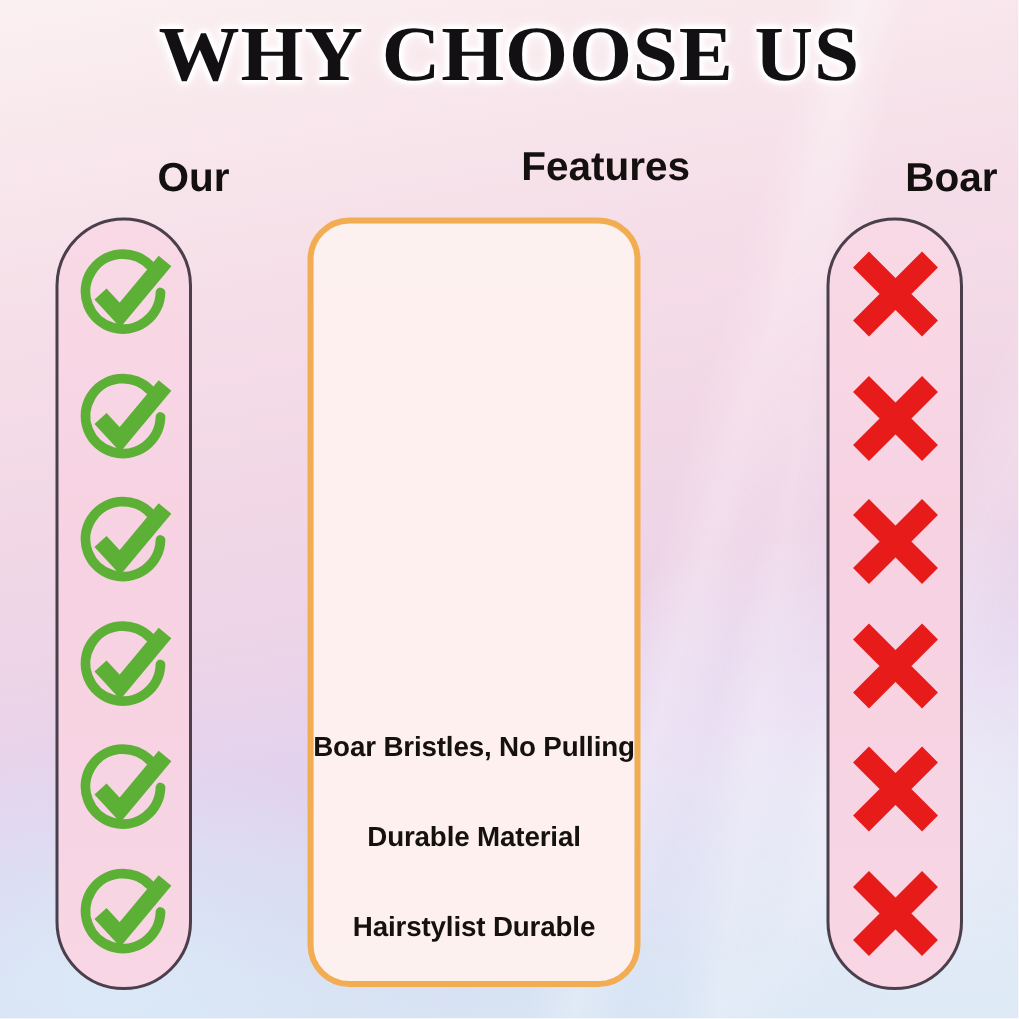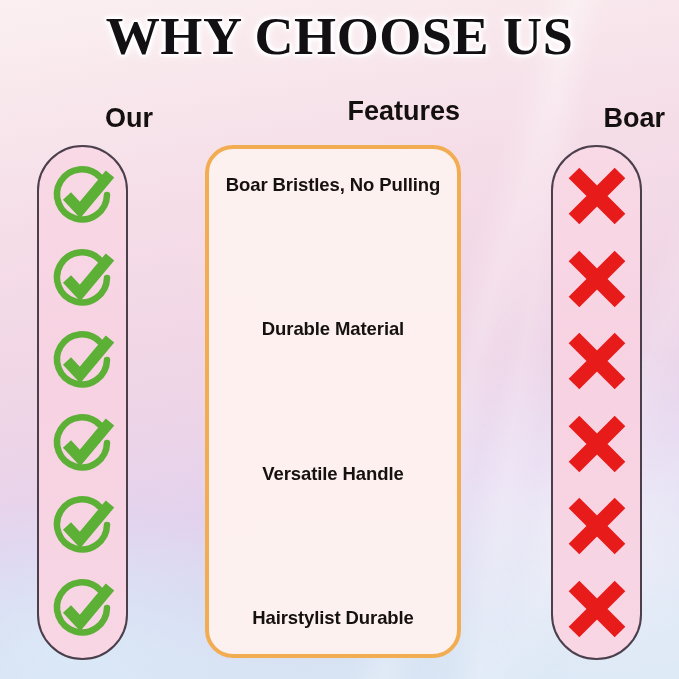--- a/index.html
+++ b/index.html
@@ -118,30 +118,30 @@
     align-items: center;
     justify-content: center;
   }
   .mark-cell svg { display: block; }
 
   
   #features-panel {
     position: absolute;
     left: 205px;
     top: 145px;
-    width: 256px;
+    width: 222px;
     height: 513px;
     box-sizing: border-box;
     border: 4px solid #f2ad52;
     border-radius: 28px;
     background: linear-gradient(180deg, #fdf1ef 0%, #fdf0ee 55%, #fdf1f0 100%);
     display: flex;
     flex-direction: column;
     align-items: center;
-    justify-content: space-between;
+    justify-content: flex-end;
     padding: 6px 0;
   }
   .feature-row {
     width: 100%;
     min-height: 60px;
     display: flex;
     align-items: center;
     justify-content: center;
     box-sizing: border-box;
     padding: 0 4px;
@@ -209,23 +209,20 @@
   </div>
 
   <div id="features-panel">
     <div class="feature-row">
       <span class="feature-text">Boar Bristles, No Pulling</span>
     </div>
     <div class="feature-row">
       <span class="feature-text">Durable Material</span>
     </div>
     <div class="feature-row">
-      <span class="feature-text">Versatile Handle</span>
-    </div>
-    <div class="feature-row">
       <span class="feature-text">Hairstylist Durable</span>
     </div>
   </div>
 
   <div class="pill" id="pill-other">
     <div class="mark-cell">
       <svg width="58" height="58" viewBox="0 0 58 58">
         <path d="M6 6 L52 52 M52 6 L6 52" stroke="#e81b1b" stroke-width="15" stroke-linecap="butt"></path>
       </svg>
     </div>

